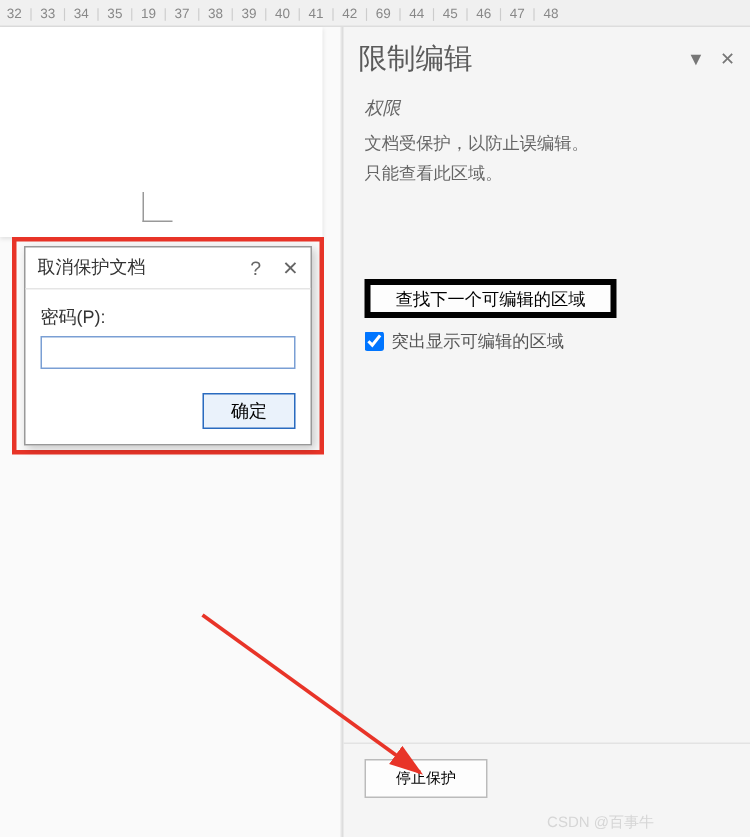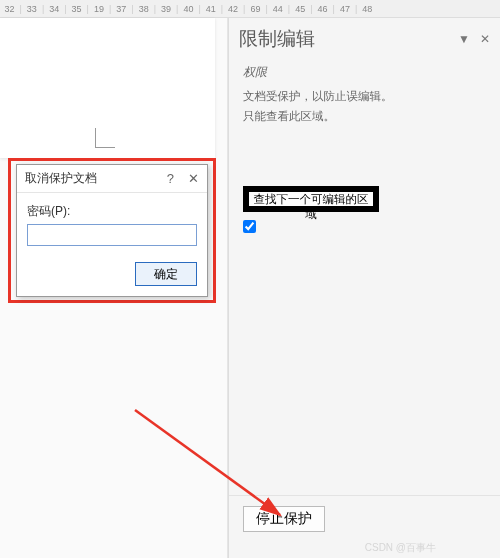--- a/index.html
+++ b/index.html
@@ -22,25 +22,25 @@
 .dialog-actions { display: flex; justify-content: flex-end; gap: 6px; padding: 6px 10px 10px; }
 .btn { min-width: 62px; height: 24px; background: #fdfdfd; border: 1px solid #aaa; font-size: 12px; cursor: pointer; }
 .btn.primary { border: 1px solid #2a6bbf; background: #eaf2fb; }
 .panel { flex: 1; background: #f5f5f5; border-left: 1px solid #ddd; padding: 0; display: flex; flex-direction: column; }
 .panel-header { display: flex; justify-content: space-between; align-items: center; padding: 8px 10px; }
 .panel-title { font-size: 19px; color: #5b5b5b; }
 .panel-ctrls { display: flex; gap: 10px; color: #777; font-size: 12px; }
 .panel-body { padding: 4px 14px; flex: 1; }
 .section-head { font-size: 12px; color: #666; margin-bottom: 6px; font-style: italic; }
 .info-text { font-size: 11.5px; color: #666; line-height: 1.7; margin-bottom: 60px; }
-.panel-btn { display: block; width: 136px; height: 26px; margin: 0 0 8px 0; background: #fdfdfd; border: 6px solid #000000; font-size: 11.5px; cursor: pointer; }
+.panel-btn { display: block; width: 168px; height: 26px; margin: 0 0 8px 0; background: #fdfdfd; border: 4px solid #000000; font-size: 11.5px; cursor: pointer; }
 .chk-row { display: flex; align-items: center; gap: 5px; font-size: 11.5px; color: #555; margin-top: 4px; }
 .chk { width: 13px; height: 13px; }
 .panel-footer { padding: 10px 14px 26px; border-top: 1px solid #e3e3e3; }
-.stop-btn { width: 82px; height: 26px; background: #fdfdfd; border: 1px solid #bbb; font-size: 14px; cursor: pointer; }
+.stop-btn { width: 82px; height: 26px; background: #fdfdfd; border: 1px solid #bbb; font-size: 10px; cursor: pointer; }
 .arrow { position: absolute; pointer-events: none; }
 .watermark { position: absolute; bottom: 3px; right: 64px; font-size: 10px; color: #d6d6d6; }
 </style>
 </head>
 <body>
 
 <div class="ruler" id="ruler">
     <span>32</span>
     <span style="color: rgb(204, 204, 204);">|</span>
     <span>33</span>
@@ -110,20 +110,21 @@
     </div>
     <div class="panel-body">
       <div class="section-head">权限</div>
       <div class="info-text">
         <div>文档受保护，以防止误编辑。</div>
         <div>只能查看此区域。</div>
       </div>
       <button class="panel-btn">查找下一个可编辑的区域</button>
       <label class="chk-row">
         <input type="checkbox" class="chk" id="hchk" checked="" style="">
+        <span>突出显示可编辑的区域</span>
       </label>
     </div>
     <div class="panel-footer">
       <button class="stop-btn">停止保护</button>
     </div>
   </div>
 </div>
 
 <svg class="arrow" style="left:130px; top:405px;" width="170" height="130">
   <defs>

